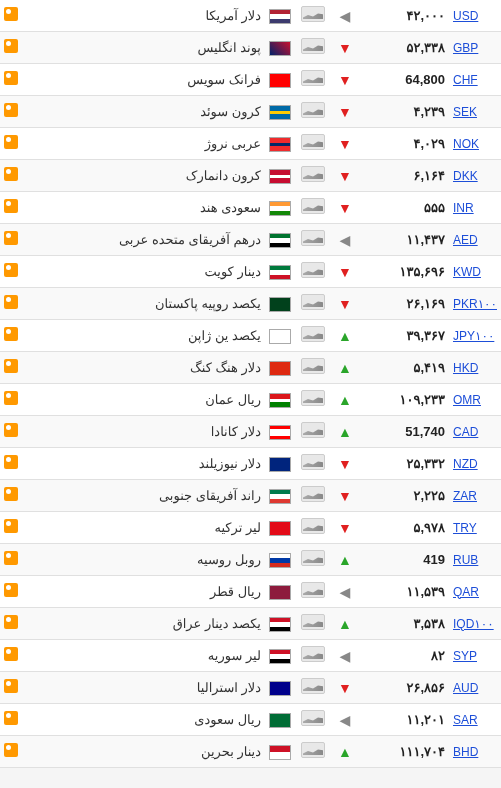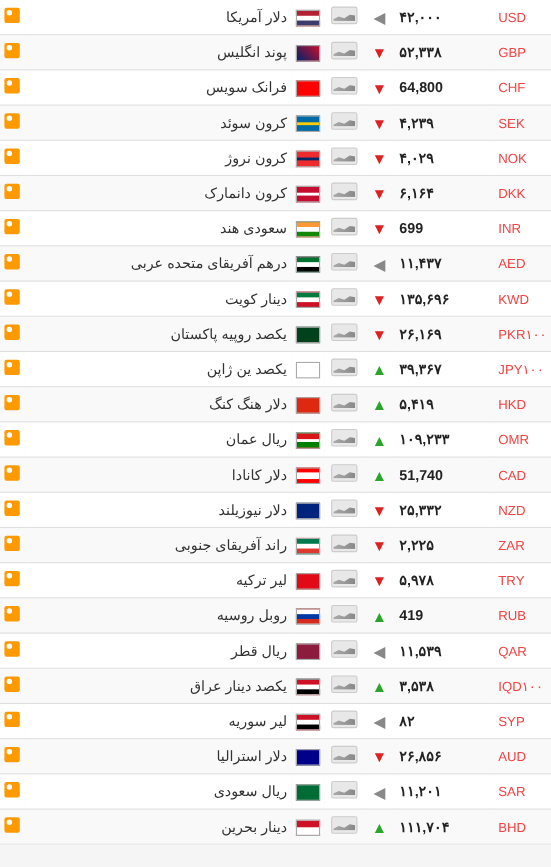--- a/index.html
+++ b/index.html
@@ -20,27 +20,28 @@
     }
     .currency-table tr:nth-child(even) {
       background: #f9f9f9;
     }
     .currency-table td {
       padding: 6px 4px;
       vertical-align: middle;
     }
     .td-code {
       text-align: left;
-      color: #ef4444;
+      color: #1d4ed8;
       font-size: 12px;
       width: 52px;
       padding-left: 6px;
+      text-decoration: underline;
     }
     .td-value {
-      text-align: left;
+      text-align: right;
       color: #222;
       font-weight: bold;
       font-size: 13px;
       width: 90px;
       direction: ltr;
     }
     .td-arrow {
       text-align: center;
       width: 28px;
     }
@@ -212,21 +213,21 @@
     <td class="td-value">۴,۰۲۹</td>
     <td class="td-arrow">
       <span class="arrow-down">▼</span>
     </td>
     <td class="td-chart">
       <span class="chart-icon"></span>
     </td>
     <td class="td-flag">
       <span class="flag-box flag-nok"></span>
     </td>
-    <td class="td-name">کرون نروژ</td>
+    <td class="td-name">عربی نروژ</td>
     <td style="width:22px;text-align:center;">
       <span class="rss-icon"></span>
     </td>
   </tr>
       <tr>
     <td class="td-code">DKK</td>
     <td class="td-value">۶,۱۶۴</td>
     <td class="td-arrow">
       <span class="arrow-down">▼</span>
     </td>
@@ -236,21 +237,21 @@
     <td class="td-flag">
       <span class="flag-box flag-dkk"></span>
     </td>
     <td class="td-name">کرون دانمارک</td>
     <td style="width:22px;text-align:center;">
       <span class="rss-icon"></span>
     </td>
   </tr>
       <tr>
     <td class="td-code">INR</td>
-    <td class="td-value">699</td>
+    <td class="td-value">۵۵۵</td>
     <td class="td-arrow">
       <span class="arrow-down">▼</span>
     </td>
     <td class="td-chart">
       <span class="chart-icon"></span>
     </td>
     <td class="td-flag">
       <span class="flag-box flag-inr"></span>
     </td>
     <td class="td-name">سعودی هند</td>

